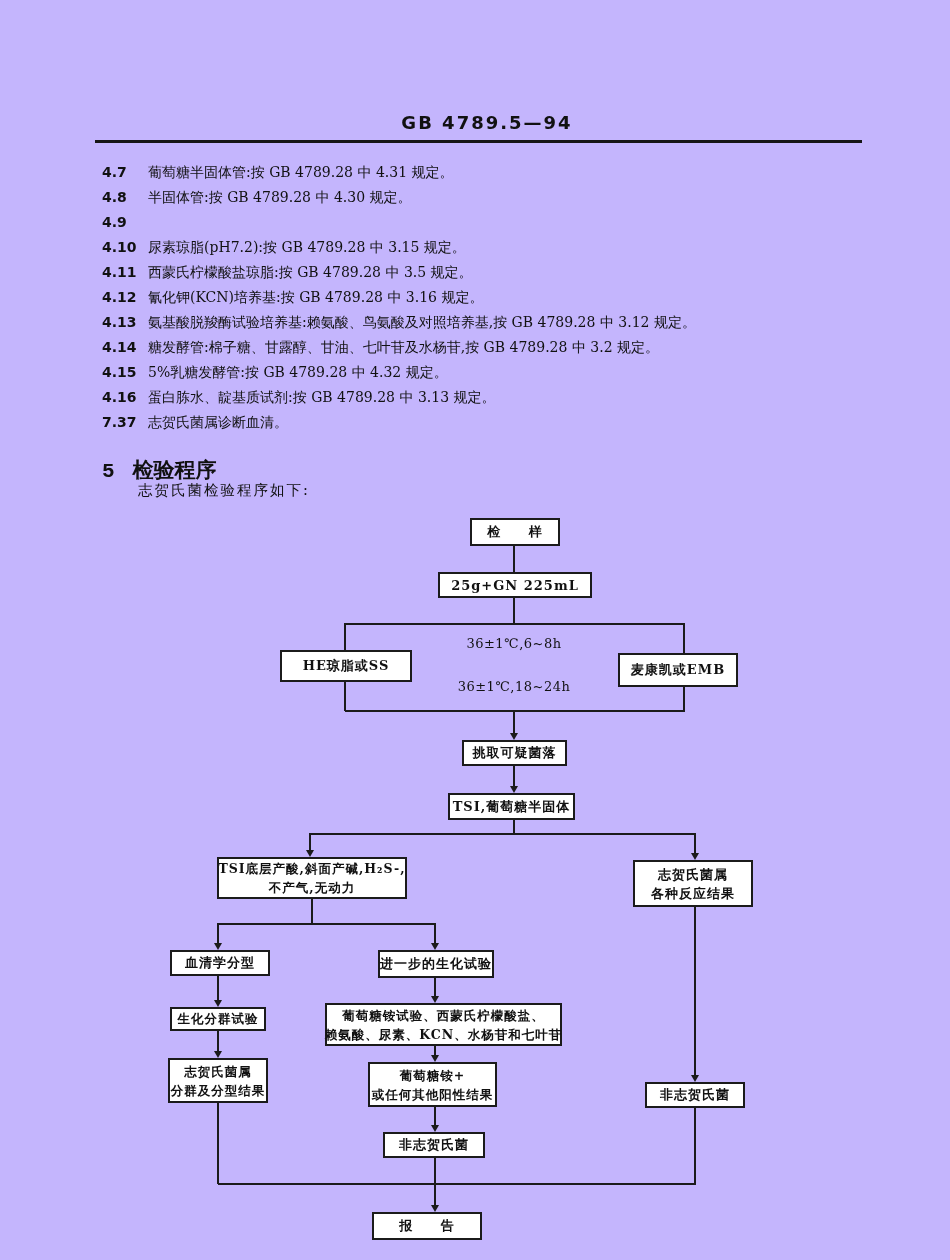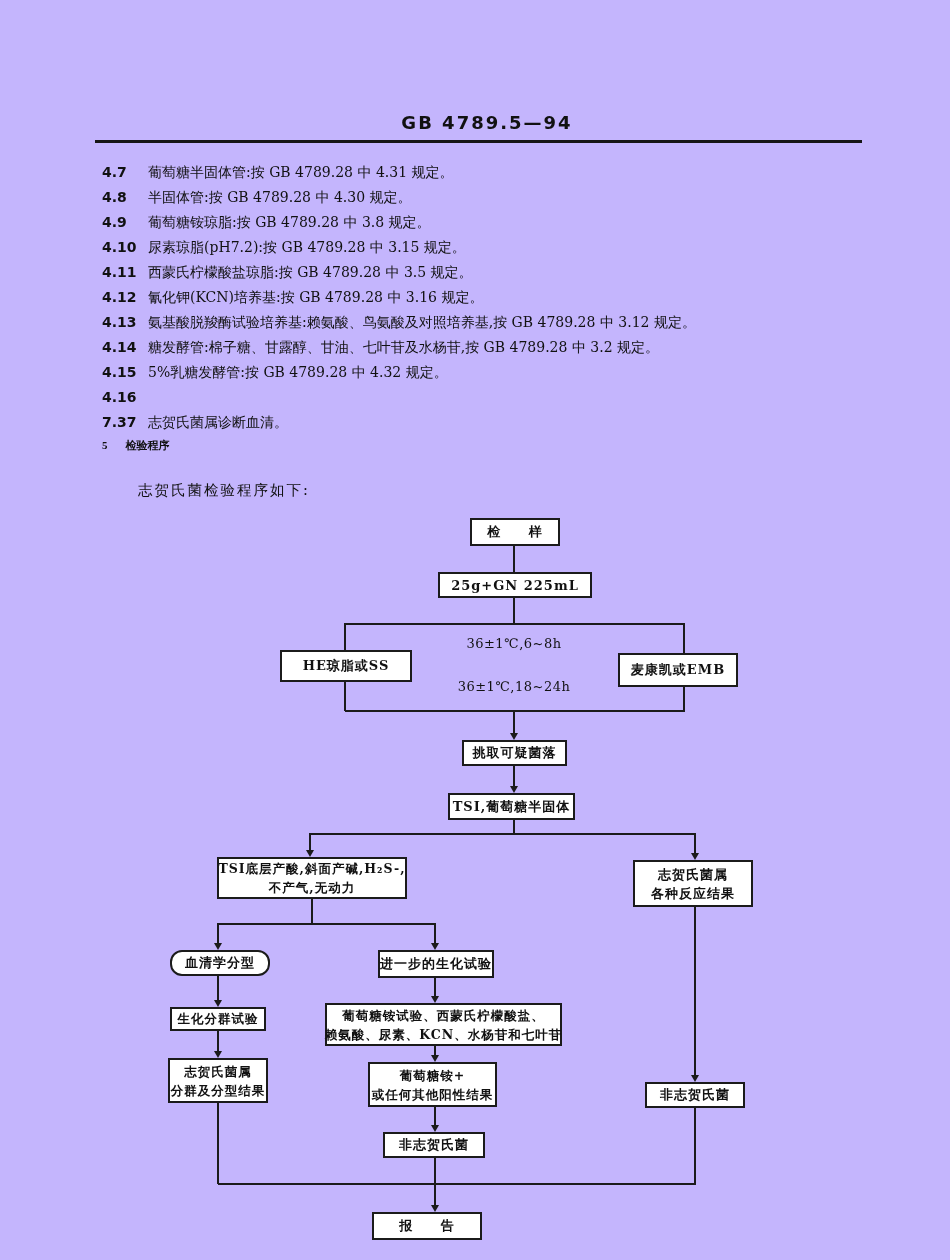--- a/index.html
+++ b/index.html
@@ -12,22 +12,22 @@
     position:absolute;top:112px;left:0;width:950px;text-align:center;
     font-family:"DejaVu Sans", sans-serif;font-weight:bold;font-size:18px;
     letter-spacing:2px;transform:translateX(12px);
   }
   .rule{position:absolute;left:95px;top:140px;width:767px;height:3px;background:#161616;}
   .reagent-list{position:absolute;left:102px;top:160px;width:800px;}
   .r-item{display:flex;line-height:25px;font-size:14px;}
   .r-no{flex:0 0 46px;font-family:"DejaVu Sans", sans-serif;font-weight:bold;font-size:14px;}
   .r-txt{white-space:nowrap;}
   .sec-head{
-    position:absolute;left:102px;top:438px;font-family:Liberation Serif, serif;
-    font-weight:bold;font-size:11px;
+    position:absolute;left:102px;top:456px;font-family:Liberation Mono, monospace;
+    font-weight:bold;font-size:21px;
   }
   .sec-head .sp{display:inline-block;width:18px;}
   .intro{position:absolute;left:138px;top:481px;font-size:14.5px;letter-spacing:2px;}
   
   .hl{position:absolute;height:2px;background:#1b1b1b;}
   .vl{position:absolute;width:2px;background:#1b1b1b;}
   .arrow{
     position:absolute;width:0;height:0;
     border-left:4px solid transparent;border-right:4px solid transparent;
     border-top:7px solid #1b1b1b;
@@ -56,21 +56,20 @@
     <div class="r-item">
         <span class="r-no">4.7</span>
         <span class="r-txt">葡萄糖半固体管:按 GB 4789.28 中 4.31 规定。</span>
       </div>
     <div class="r-item">
         <span class="r-no">4.8</span>
         <span class="r-txt">半固体管:按 GB 4789.28 中 4.30 规定。</span>
       </div>
     <div class="r-item">
         <span class="r-no">4.9</span>
-        <span class="r-txt">葡萄糖铵琼脂:按 GB 4789.28 中 3.8 规定。</span>
       </div>
     <div class="r-item">
         <span class="r-no">4.10</span>
         <span class="r-txt">尿素琼脂(pH7.2):按 GB 4789.28 中 3.15 规定。</span>
       </div>
     <div class="r-item">
         <span class="r-no">4.11</span>
         <span class="r-txt">西蒙氏柠檬酸盐琼脂:按 GB 4789.28 中 3.5 规定。</span>
       </div>
     <div class="r-item">
@@ -84,20 +83,21 @@
     <div class="r-item">
         <span class="r-no">4.14</span>
         <span class="r-txt">糖发酵管:棉子糖、甘露醇、甘油、七叶苷及水杨苷,按 GB 4789.28 中 3.2 规定。</span>
       </div>
     <div class="r-item">
         <span class="r-no">4.15</span>
         <span class="r-txt">5%乳糖发酵管:按 GB 4789.28 中 4.32 规定。</span>
       </div>
     <div class="r-item">
         <span class="r-no">4.16</span>
+        <span class="r-txt">蛋白胨水、靛基质试剂:按 GB 4789.28 中 3.13 规定。</span>
       </div>
     <div class="r-item">
         <span class="r-no">7.37</span>
         <span class="r-txt">志贺氏菌属诊断血清。</span>
       </div>
   </div>
 
   <div class="sec-head"><span>5</span><span class="sp"></span><span>检验程序</span></div>
   <div class="intro">志贺氏菌检验程序如下:</div>
 
@@ -158,21 +158,21 @@
     <div class="fb fb2" style="left:217px;top:857px;width:190px;height:42px;font-size:12.5px;">
       <div>TSI底层产酸,斜面产碱,H₂S-,</div>
       <div>不产气,无动力</div>
     </div>
 
     <div class="fb fb2" style="left:633px;top:860px;width:120px;height:47px;">
       <div>志贺氏菌属</div>
       <div>各种反应结果</div>
     </div>
 
-    <div class="fb" style="left:170px;top:950px;width:100px;height:26px;border-radius:12px;">血清学分型</div>
+    <div class="fb" style="left:170px;top:950px;width:100px;height:26px;">血清学分型</div>
     <div class="fb" style="left:378px;top:950px;width:116px;height:28px;">进一步的生化试验</div>
     <div class="fb" style="left:170px;top:1007px;width:96px;height:24px;font-size:12.5px;">生化分群试验</div>
 
     <div class="fb fb2" style="left:325px;top:1003px;width:237px;height:43px;font-size:12.5px;">
       <div>葡萄糖铵试验、西蒙氏柠檬酸盐、</div>
       <div>赖氨酸、尿素、KCN、水杨苷和七叶苷</div>
     </div>
 
     <div class="fb fb2" style="left:168px;top:1058px;width:100px;height:45px;font-size:12.5px;">
       <div>志贺氏菌属</div>

